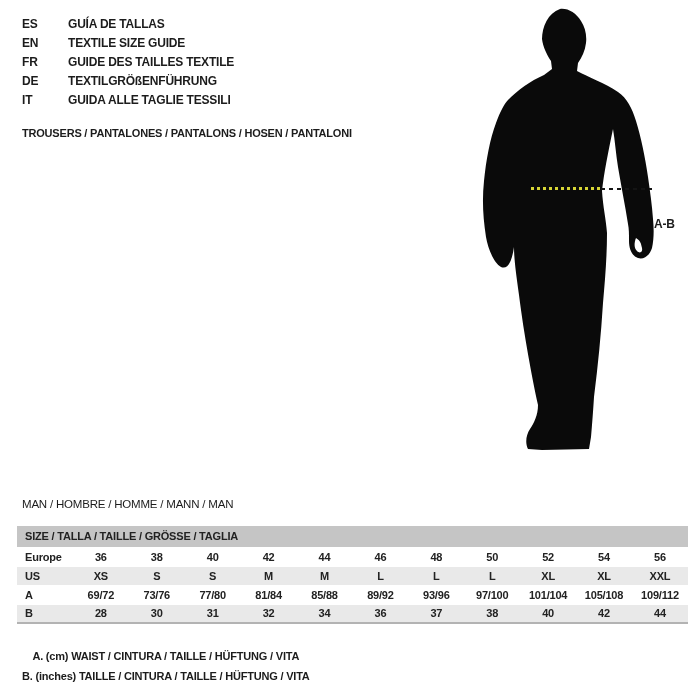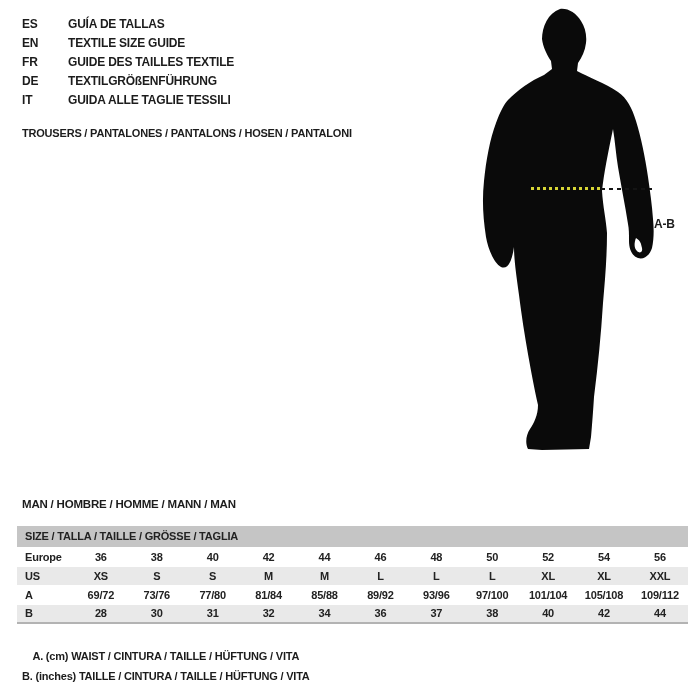--- a/index.html
+++ b/index.html
@@ -34,21 +34,21 @@
     background:repeating-linear-gradient(90deg, var(--dash-black) 0 4px, transparent 4px 8px);
   }
   .measure-label {
     position:absolute; left:654px; top:182px;
     font-size:12px; font-weight:bold; letter-spacing:-0.2px;margin-top:35px;
   }
 
   
   .section-title {
     position:absolute; left:22px; top:498px;
-    font-size:11.5px; font-weight:bold; letter-spacing:-0.2px;
+    font-size:11.5px; font-weight:normal; letter-spacing:-0.2px;
   }
 
   
   .size-table-wrap { position:absolute; left:17px; top:526px; width:671px; }
   table.size-table {
     width:671px; border-collapse:collapse; table-layout:fixed;
     font-size:11px; font-weight:bold; letter-spacing:-0.2px; color:#222;
     border-bottom:2px solid #b3b3b3;
   }
   table.size-table td { height:19px; text-align:center; vertical-align:middle; padding:0; }

